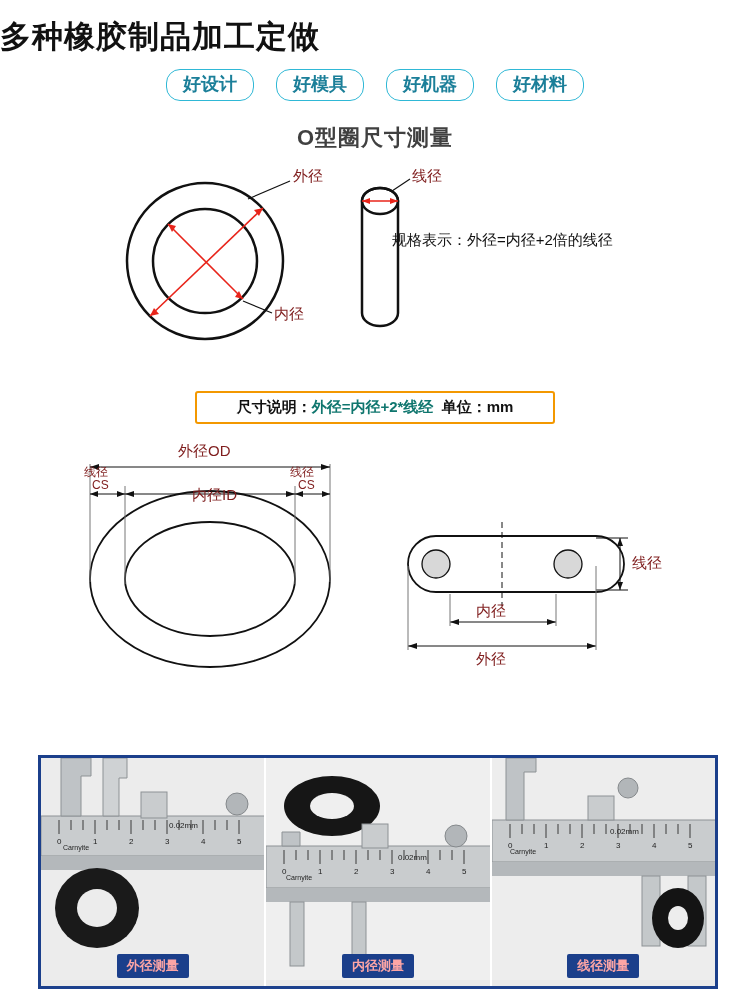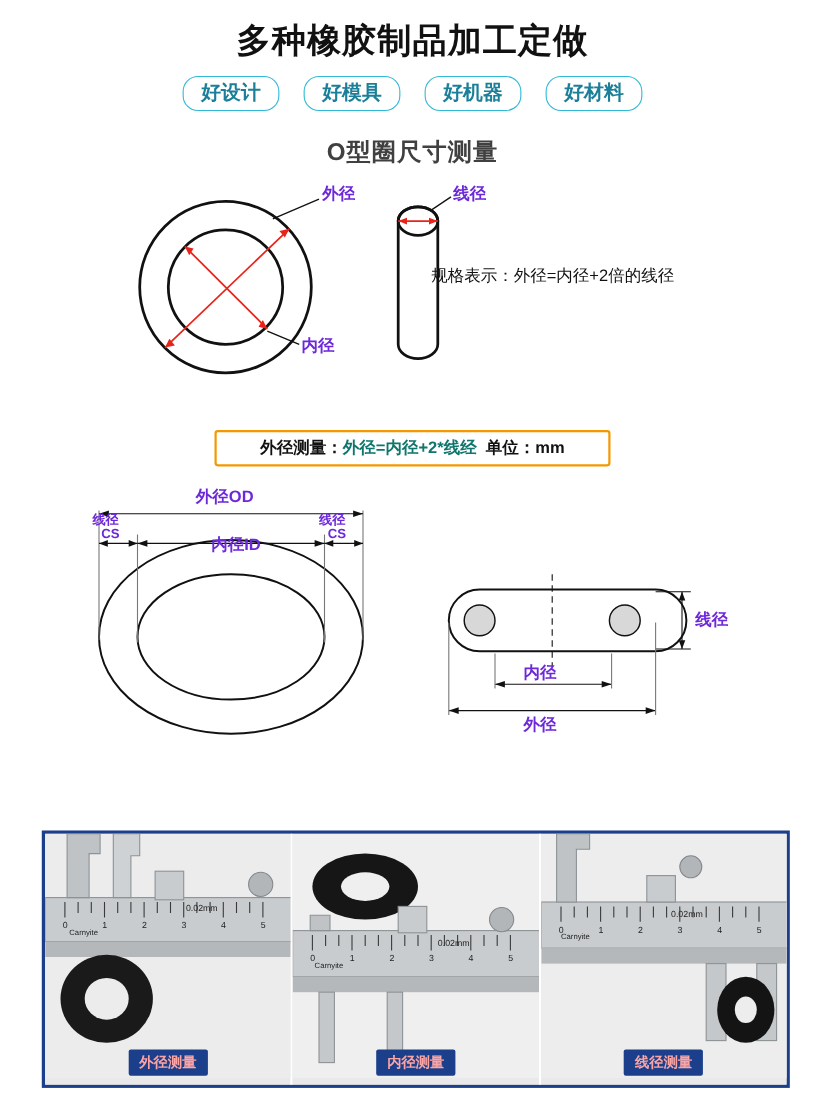--- a/index.html
+++ b/index.html
@@ -6,21 +6,21 @@
   body{
     width:750px;height:1000px;
     background:#ffffff;
     font-family:"Liberation Sans","DejaVu Sans",sans-serif;
     overflow:hidden;
     position:relative;
   }
   .page{width:750px;height:1000px;position:relative;}
 
   
-  .header{padding-top:18px;text-align:center;}
+  .header{padding-top:18px;}
   .main-title{
     font-size:31px;font-weight:bold;color:#111;letter-spacing:1px;
     line-height:1.2;
   }
   .sub-title{
     font-size:19px;color:#333;margin-top:10px;letter-spacing:1px;
   }
   .tag-row{
     display:flex;justify-content:center;gap:22px;margin-top:14px;
   }
@@ -33,21 +33,21 @@
   
   .section-title{
     text-align:center;margin-top:22px;
     font-size:22px;font-weight:bold;color:#404040;letter-spacing:1px;
   }
 
   
   .diagram1{position:relative;width:750px;height:200px;margin-top:8px;}
   .diagram1 svg{position:absolute;left:0;top:0;}
   .lbl{
-    position:absolute;font-size:15px;font-weight:bold;color:#6d28d9;
+    position:absolute;font-size:15px;font-weight:normal;color:#7f1d1d;
     white-space:nowrap;
   }
   .note{
     position:absolute;font-size:15px;color:#111;white-space:nowrap;
   }
 
   
   .spec-bar{
     margin:30px auto 0;width:356px;
     border:2px solid #f39800;border-radius:3px;
@@ -119,25 +119,25 @@
       <line x1="362" y1="40" x2="398" y2="40" stroke="#e8241a" stroke-width="1.6"></line>
       <polygon points="362,40 370,37 370,43" fill="#e8241a"></polygon>
       <polygon points="398,40 390,37 390,43" fill="#e8241a"></polygon>
 
       <line x1="392" y1="30" x2="410" y2="18" stroke="#111" stroke-width="1.2"></line>
     </svg>
 
     <div class="lbl" style="left:293px;top:6px;">外径</div>
     <div class="lbl" style="left:274px;top:144px;">内径</div>
     <div class="lbl" style="left:412px;top:6px;">线径</div>
-    <div class="note" style="left:392px;top:80px;"><span>规格表示：</span><span>外径=内径+2倍的线径</span></div>
+    <div class="note" style="left:392px;top:70px;"><span>规格表示：</span><span>外径=内径+2倍的线径</span></div>
   </div>
 
   <div class="spec-bar">
-    <span>外径测量：</span><span class="red">外径=内径+2*线经</span>&nbsp;&nbsp;<span>单位：mm</span>
+    <span>尺寸说明：</span><span class="red">外径=内径+2*线经</span>&nbsp;&nbsp;<span>单位：mm</span>
   </div>
 
   <div class="diagram2">
     <svg width="750" height="250">
 
       <ellipse cx="210" cy="145" rx="120" ry="88" fill="none" stroke="#111" stroke-width="1.8"></ellipse>
       <ellipse cx="210" cy="145" rx="85" ry="57" fill="none" stroke="#111" stroke-width="1.8"></ellipse>
 
       <line x1="90" y1="30" x2="90" y2="148" stroke="#777" stroke-width="1"></line>
       <line x1="330" y1="30" x2="330" y2="148" stroke="#777" stroke-width="1"></line>

